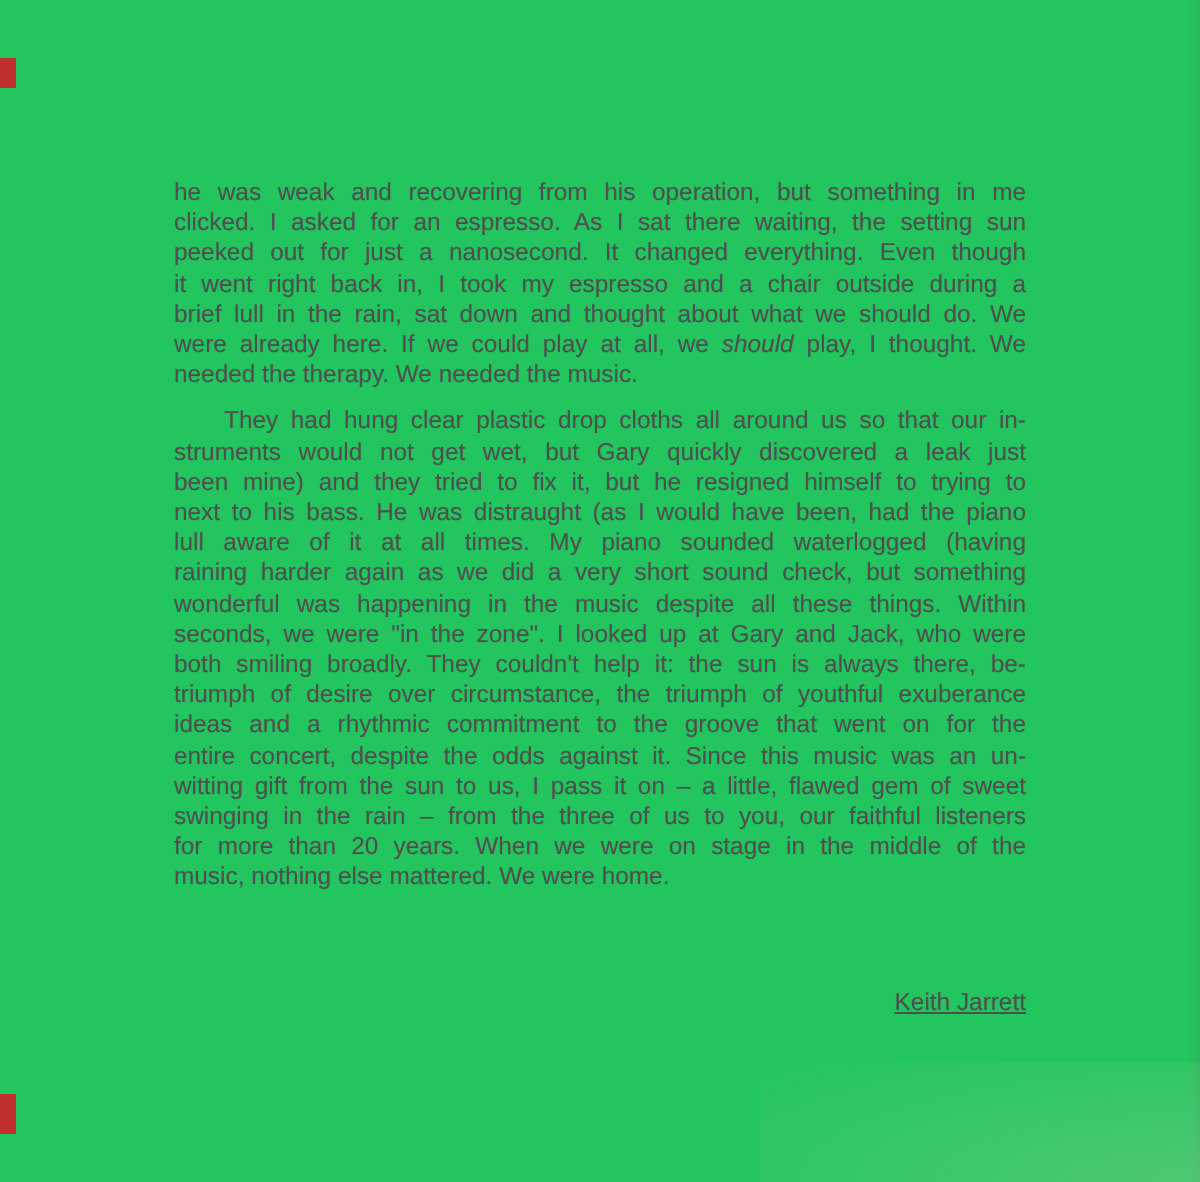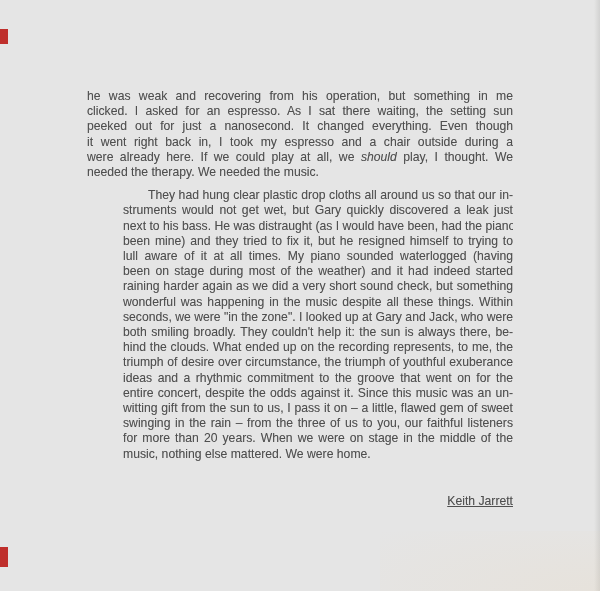--- a/index.html
+++ b/index.html
@@ -19,21 +19,21 @@
     position: absolute;
     left: 87px;
     top: 89px;
     width: 426px;
     color: #4f4f4f;
     font-size: 12.2px;
     line-height: 15.2px;
     text-shadow: 0 0 0.5px rgba(90,90,90,0.35);
   }
   .para { display: block; }
-  .para + .para { margin-top: 8px; margin-left: 36px; }
+  .para + .para { margin-top: 8px; }
   .line {
     white-space: nowrap;
     text-align: justify;
     text-align-last: justify;
     overflow: hidden;
   }
   .line.last {
     text-align: center;
     text-align-last: left;
   }
@@ -71,45 +71,44 @@
     right: 0;
     width: 220px;
     height: 60px;
     background: radial-gradient(ellipse at bottom right, rgba(235,215,185,0.22), rgba(235,215,185,0));
     pointer-events: none;
   }
 </style>
 </head>
 <body>
 
-<div class="page" style="background: #e5e5e5;">
+<div class="page" style="background: #22c55e;">
   <div class="mark mark-top" style="background: rgb(191, 47, 44);"></div>
   <div class="mark mark-bottom" style="background: rgb(191, 47, 44);"></div>
 
   <div class="text-block" style="color: rgb(79, 79, 79);">
       <div class="para">
         <div class="line">he was weak and recovering from his operation, but something in me</div>
         <div class="line">clicked. I asked for an espresso. As I sat there waiting, the setting sun</div>
         <div class="line">peeked out for just a nanosecond. It changed everything. Even though</div>
         <div class="line">it went right back in, I took my espresso and a chair outside during a</div>
+        <div class="line">brief lull in the rain, sat down and thought about what we should do. We</div>
         <div class="line">were already here. If we could play at all, we <em>should</em> play, I thought. We</div>
         <div class="line last">needed the therapy. We needed the music.</div>
       </div>
       <div class="para">
         <div class="line indent">They had hung clear plastic drop cloths all around us so that our in-</div>
         <div class="line">struments would not get wet, but Gary quickly discovered a leak just</div>
+        <div class="line">been mine) and they tried to fix it, but he resigned himself to trying to</div>
         <div class="line">next to his bass. He was distraught (as I would have been, had the piano</div>
-        <div class="line">been mine) and they tried to fix it, but he resigned himself to trying to</div>
         <div class="line">lull aware of it at all times. My piano sounded waterlogged (having</div>
-        <div class="line">been on stage during most of the weather) and it had indeed started</div>
         <div class="line">raining harder again as we did a very short sound check, but something</div>
         <div class="line">wonderful was happening in the music despite all these things. Within</div>
         <div class="line">seconds, we were "in the zone". I looked up at Gary and Jack, who were</div>
         <div class="line">both smiling broadly. They couldn't help it: the sun is always there, be-</div>
-        <div class="line">hind the clouds. What ended up on the recording represents, to me, the</div>
         <div class="line">triumph of desire over circumstance, the triumph of youthful exuberance</div>
         <div class="line">ideas and a rhythmic commitment to the groove that went on for the</div>
         <div class="line">entire concert, despite the odds against it. Since this music was an un-</div>
         <div class="line">witting gift from the sun to us, I pass it on – a little, flawed gem of sweet</div>
         <div class="line">swinging in the rain – from the three of us to you, our faithful listeners</div>
         <div class="line">for more than 20 years. When we were on stage in the middle of the</div>
         <div class="line last">music, nothing else mattered. We were home.</div>
       </div>
     </div>
 

